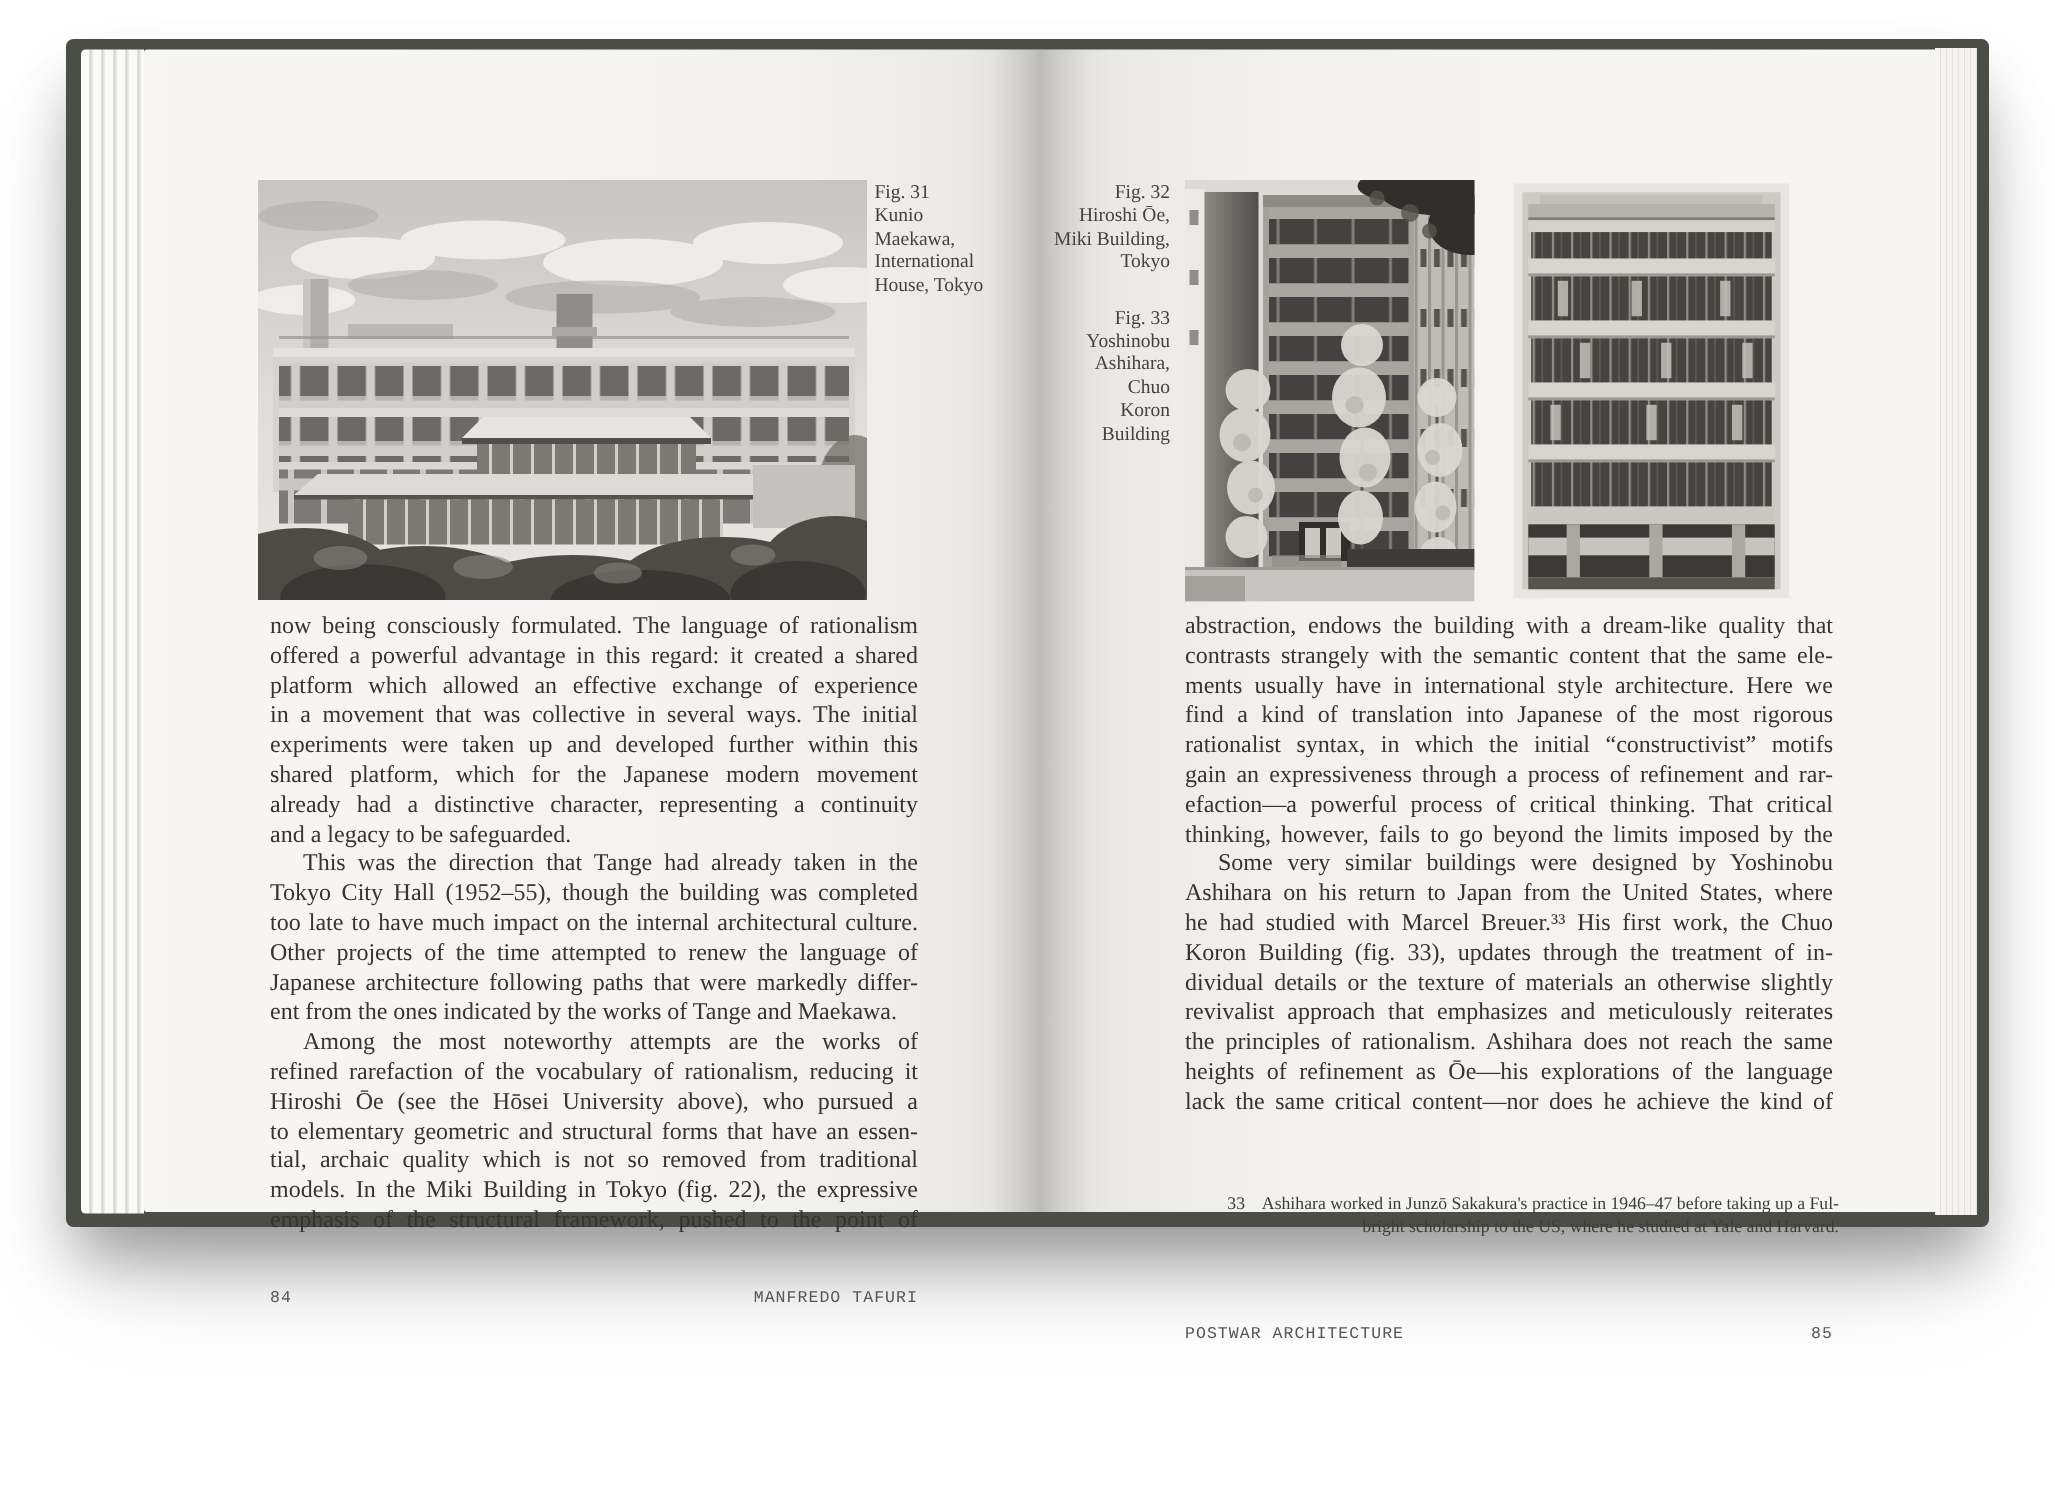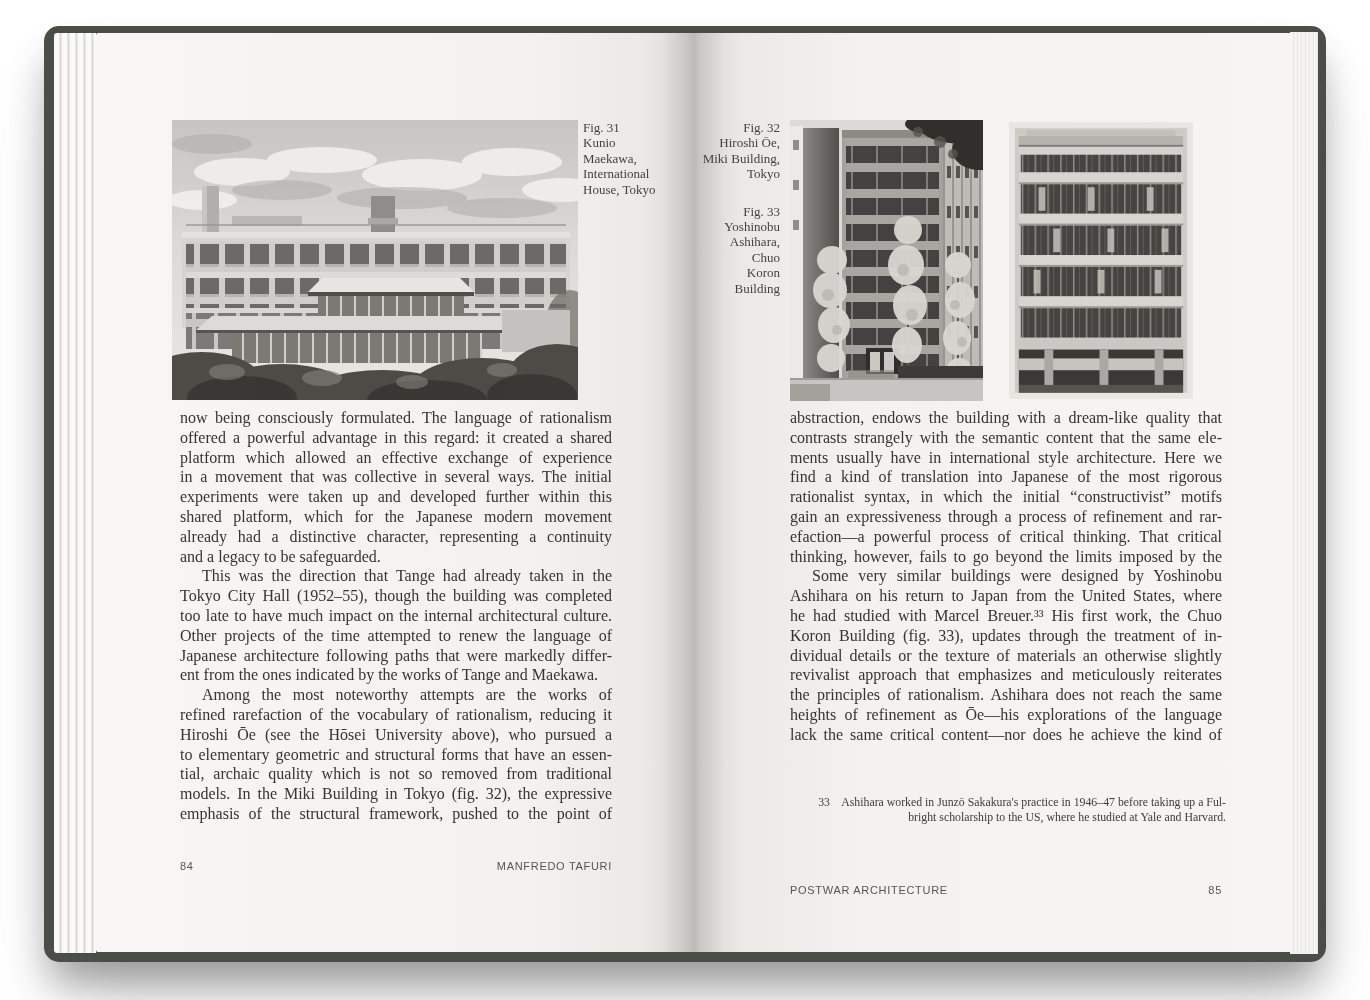--- a/index.html
+++ b/index.html
@@ -1,18 +1,18 @@
 <!DOCTYPE html>
 <html><head>
 <meta charset="utf-8">
 <style>
   html,body{margin:0;padding:0;background:#ffffff;width:1370px;height:1000px;overflow:hidden;
     font-family:"Liberation Serif",serif;}
-  .book{position:absolute;left:44px;top:26px;width:1282px;height:936px;background:#4b4e47;
-    border-radius:15px;
+  .book{position:absolute;left:44px;top:26px;width:1282px;height:792px;background:#4b4e47;
+    border-radius:5px;
     box-shadow:0 26px 38px -6px rgba(0,0,0,.30),0 44px 70px -18px rgba(0,0,0,.18);}
   .stack-left{position:absolute;left:10px;top:7px;bottom:9px;width:42px;border-radius:3px 0 0 3px;
     background:repeating-linear-gradient(90deg,#fafaf8 0px,#fafaf8 5px,#d4d3d0 6px,#efeeec 8px);}
   .stack-right{position:absolute;right:8px;top:6px;bottom:8px;width:28px;
     background:repeating-linear-gradient(90deg,#f4f3f1 0px,#f4f3f1 3px,#dbdad7 4px);}
   .spread{position:absolute;left:52px;right:34px;top:7px;bottom:10px;display:flex;}
   .page{position:relative;width:50%;height:100%;}
   .page-left{background:linear-gradient(90deg,#f7f6f4 0%,#f3f2f0 72%,#eae9e6 92%,#d8d7d4 100%);border-radius:2px 0 0 2px;}
   .page-right{background:linear-gradient(270deg,#f6f5f3 0%,#f3f2f0 72%,#eae9e6 92%,#d8d7d4 100%);}
   .gutter{position:absolute;left:50%;transform:translateX(-50%);top:0;bottom:0;width:64px;pointer-events:none;
@@ -23,21 +23,21 @@
   .cap-right{text-align:right;}
   .cap-block+.cap-block{margin-top:22px;}
   .bodytext{position:absolute;width:432px;font-size:16px;line-height:19.8px;color:#37342f;}
   .tline{text-align:justify;text-align-last:justify;white-space:normal;}
   .tline.last{text-align-last:left;font-family:Liberation Serif, serif;}
   .tline.indent{text-indent:22px;}
   .footnote{position:absolute;width:436px;display:flex;font-size:11.8px;line-height:15.2px;color:#3f3c37;text-align:right;}
   .fn-num{width:40px;flex:0 0 40px;}
   .fn-lines{flex:1;}
   .footer{position:absolute;width:432px;display:flex;justify-content:space-between;
-    font-family:Liberation Sans, sans-serif;font-size:11px;letter-spacing:.7px;color:#57554f;}
+    font-family:Liberation Mono, monospace;font-size:11px;letter-spacing:.7px;color:#57554f;}
 </style>
 </head>
 <body>
 
 <div class="book">
   <div class="stack-left"></div>
   <div class="stack-right"></div>
 
   <div class="spread">
 
@@ -141,21 +141,21 @@
           <div class="tline">Tokyo City Hall (1952–55), though the building was completed</div>
           <div class="tline">too late to have much impact on the internal architectural culture.</div>
           <div class="tline">Other projects of the time attempted to renew the language of</div>
           <div class="tline">Japanese architecture following paths that were markedly differ-</div>
           <div class="tline last">ent from the ones indicated by the works of Tange and Maekawa.</div>
           <div class="tline indent">Among the most noteworthy attempts are the works of</div>
           <div class="tline">refined rarefaction of the vocabulary of rationalism, reducing it</div>
           <div class="tline">Hiroshi Ōe (see the Hōsei University above), who pursued a</div>
           <div class="tline">to elementary geometric and structural forms that have an essen-</div>
           <div class="tline">tial, archaic quality which is not so removed from traditional</div>
-          <div class="tline">models. In the Miki Building in Tokyo (fig. 32), the expressive</div>
+          <div class="tline">models. In the Miki Building in Tokyo (fig. 22), the expressive</div>
           <div class="tline">emphasis of the structural framework, pushed to the point of</div>
         </div>
 
       <div class="footer" style="left:84px;top:827px">
         <span>84</span>
         <span>MANFREDO TAFURI</span>
       </div>
     </div>
 
     <div class="page page-right">

